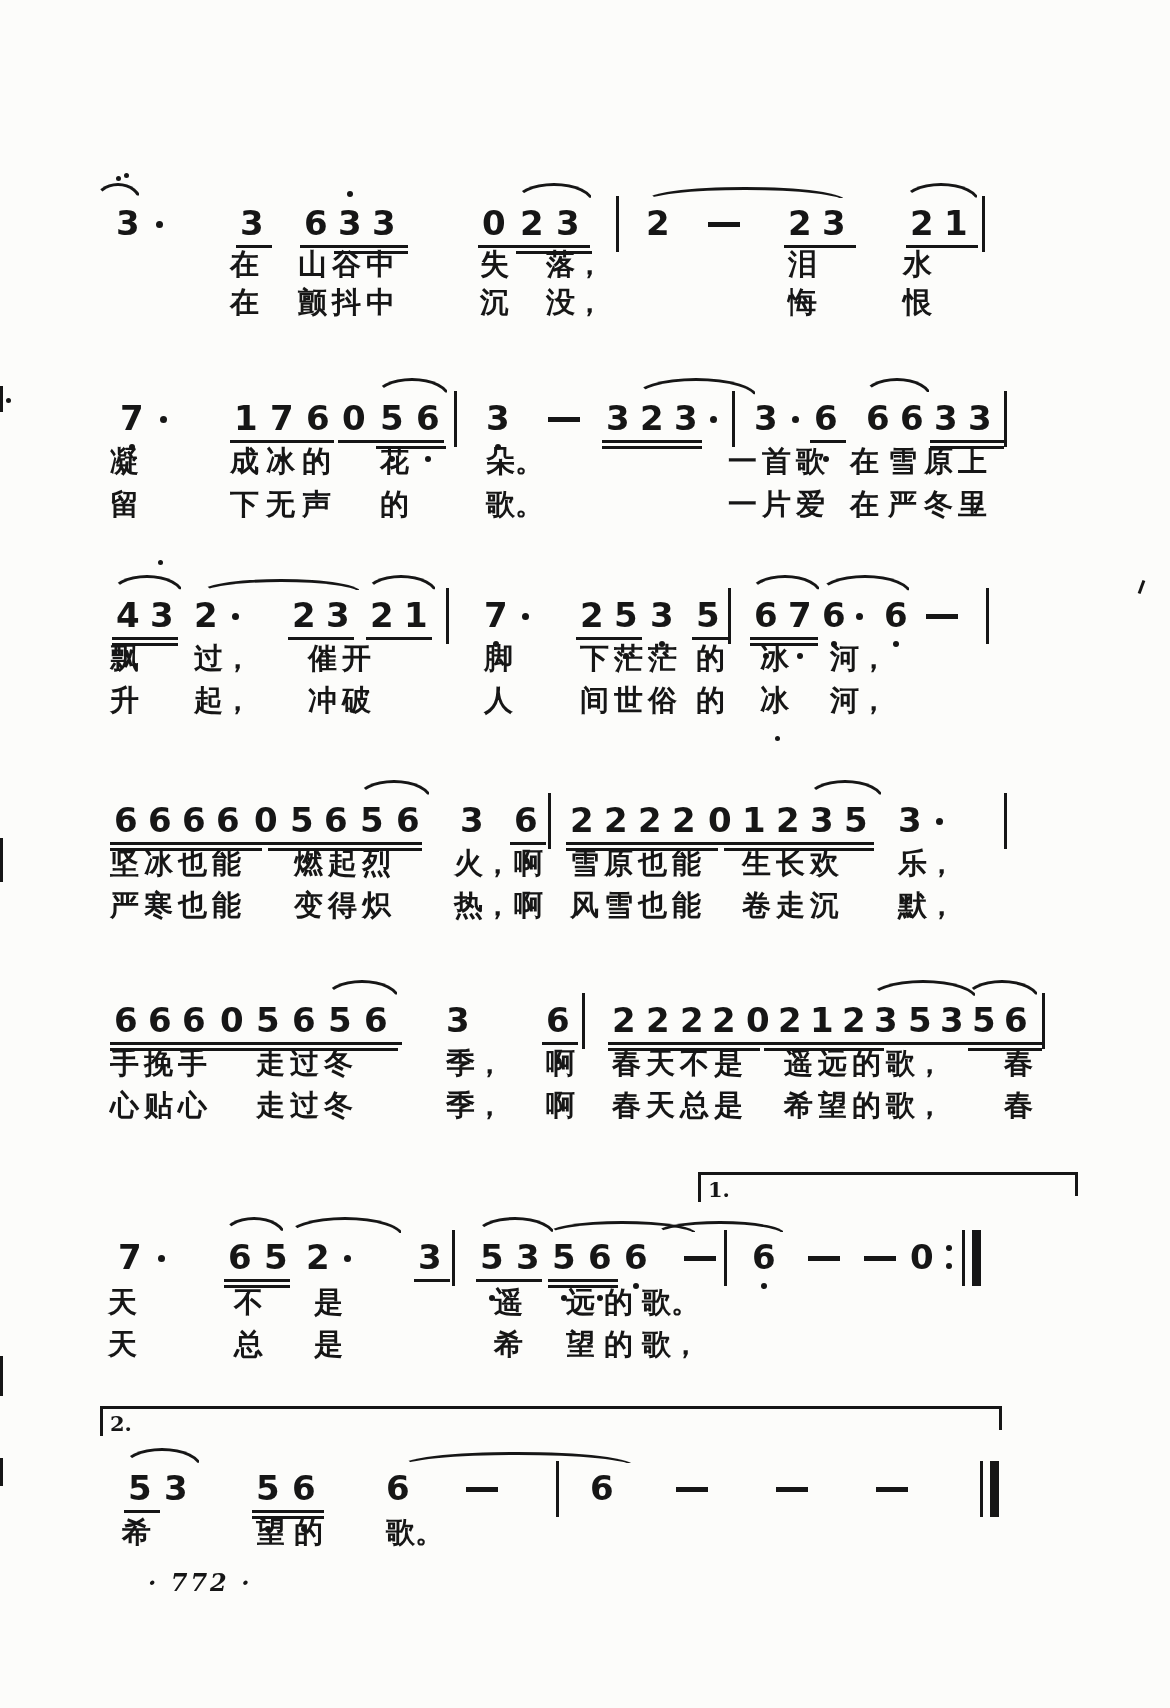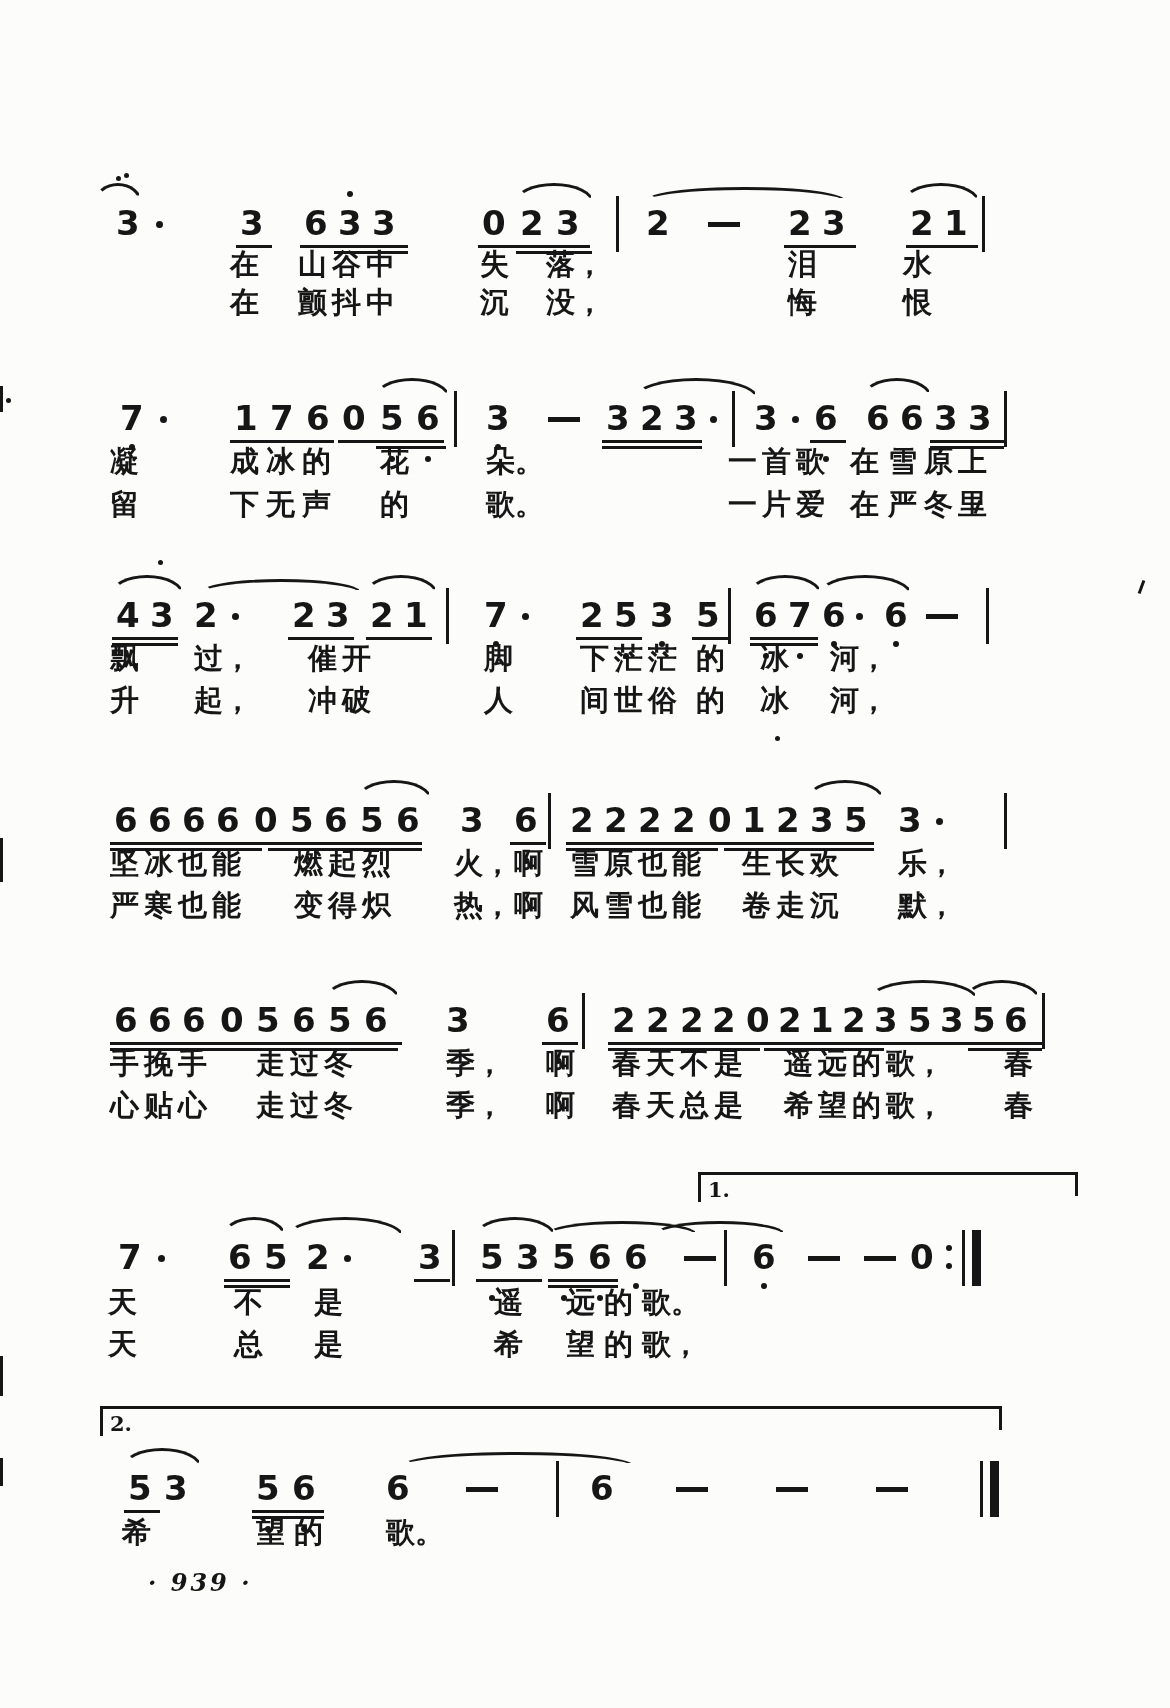--- a/index.html
+++ b/index.html
@@ -443,14 +443,14 @@
       <div class="dot" style="left: 158px; top: 560px; width: 5px; height: 5px;"></div>
       <div class="dot" style="left: 775px; top: 736px; width: 5px; height: 5px;"></div>
       <div class="artifact" style="left: 976px; top: 500px; width: 3px; height: 14px; transform: rotate(20deg);"></div>
       <div class="artifact" style="left: 1140px; top: 580px; width: 3px; height: 14px; transform: rotate(20deg);"></div>
       <div class="artifact" style="left: 0px; top: 386px; width: 3px; height: 26px;"></div>
       <div class="dot" style="left: 6px; top: 398px; width: 5px; height: 5px;"></div>
       <div class="artifact" style="left: 0px; top: 838px; width: 3px; height: 44px;"></div>
       <div class="artifact" style="left: 0px; top: 1356px; width: 3px; height: 40px;"></div>
       <div class="artifact" style="left: 0px; top: 1458px; width: 3px; height: 28px;"></div>
     </div>
-  <div class="page-num">· 939 ·</div>
+  <div class="page-num">· 772 ·</div>
 </div>
 
 </body></html>

